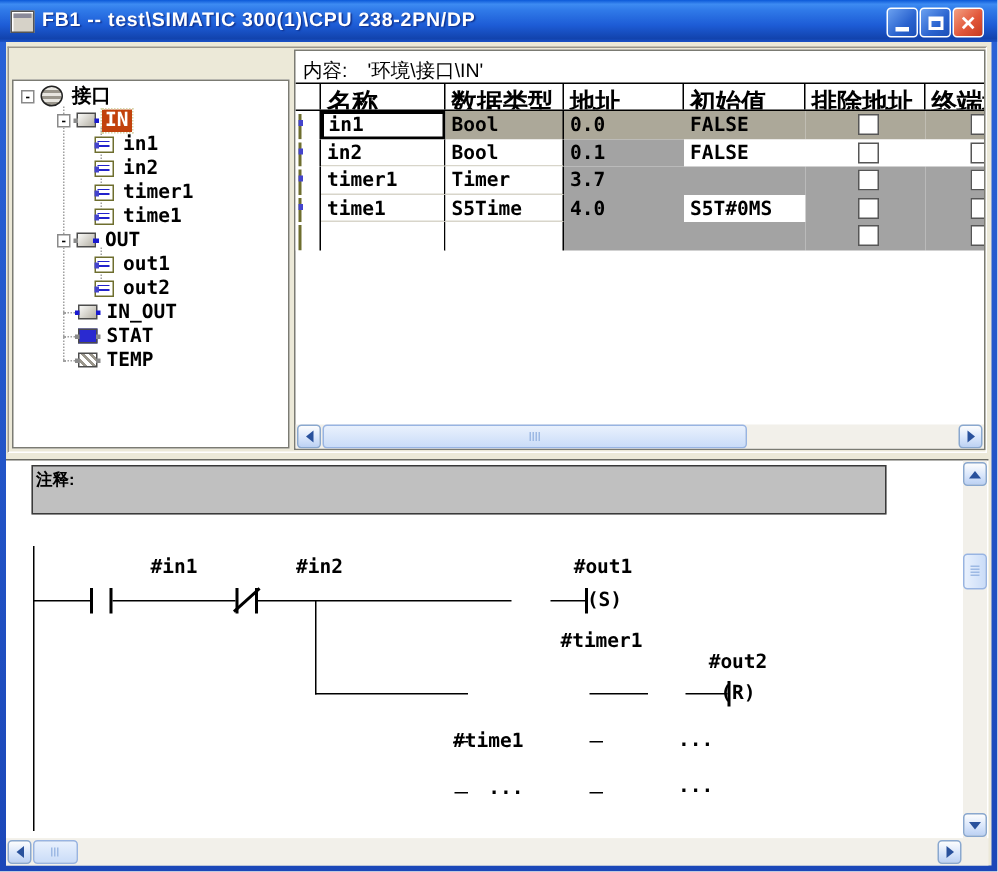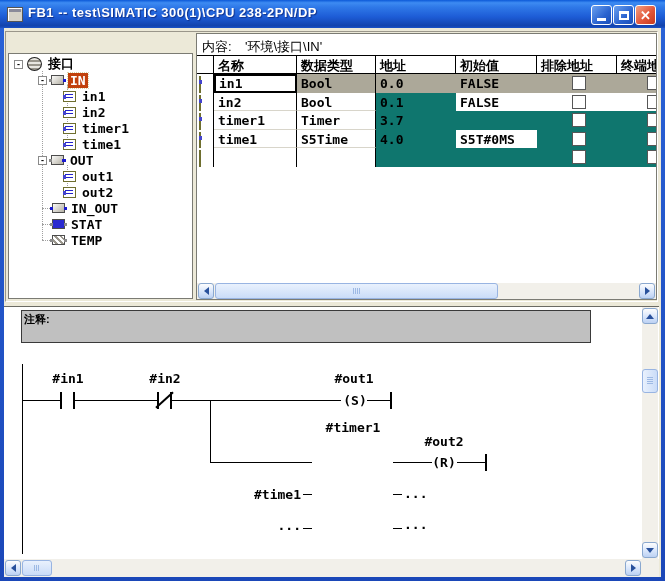--- a/index.html
+++ b/index.html
@@ -58,33 +58,33 @@
   .i-var.empty::before,.i-var.empty::after{display:none;}
   
   .table-pane{position:absolute;left:196px;top:33px;width:461px;height:267px;background:#fff;
     border:1px solid #7b7b73;overflow:hidden;box-sizing:border-box;}
   .content-line{position:absolute;left:0;top:0;width:100%;height:21px;font-size:13px;color:#000;}
   .content-line .cl1{position:absolute;left:5px;top:4px;}
   .content-line .cl2{position:absolute;left:48px;top:4px;}
   .thead{position:absolute;left:0;top:21px;width:461px;height:19px;border-top:1px solid #000;
     border-bottom:1px solid #000;box-sizing:border-box;}
   .hc{position:absolute;top:0;height:100%;box-sizing:border-box;border-right:1px solid #000;
-    font-size:13px;font-weight:700;color:#000;padding:1px 0 0 4px;overflow:hidden;white-space:nowrap;}
+    font-size:17px;font-weight:700;color:#000;padding:1px 0 0 4px;overflow:hidden;white-space:nowrap;}
   .tbody-row{position:absolute;left:0;width:461px;height:18.5px;}
   .cc{position:absolute;top:0;height:100%;box-sizing:border-box;
     font:700 13px "DejaVu Sans Mono","Liberation Mono",monospace;color:#000;
     padding:2px 0 0 4px;overflow:hidden;white-space:nowrap;}
   .c0{left:0;width:17px;border-right:1px solid #000;background:#fff;padding:3px 0 0 2px;}
   .c1{left:17px;width:83px;border-right:1px solid #000;}
   .c2{left:100px;width:79px;border-right:1px solid #000;}
   .c3{left:179px;width:80px;}
   .c4{left:259px;width:81px;}
   .c5{left:340px;width:80px;}
   .c6{left:420px;width:41px;}
-  .bg-w{background:#fff}.bg-b{background:#0f766e}.bg-g{background:#aca899}
+  .bg-w{background:#fff}.bg-b{background:#a3a3a3}.bg-g{background:#aca899}
   .sepline{border-bottom:1px solid #d8d5ca;}
   .focus-cell{border:2px solid #000 !important;background:#fff;padding:0 0 0 3px;}
   .checkbox{position:absolute;top:2px;width:12px;height:12px;background:#fff;border:1px solid #565656;box-sizing:content-box;}
   
   .sb-track-h{position:absolute;background:#f2f0ea;}
   .sb-btn{position:absolute;width:16px;height:16px;box-sizing:border-box;
     background:linear-gradient(180deg,#fdfdfd,#d9e6fb 55%,#bcd1f3);
     border:1px solid #8aa8cf;border-radius:3px;display:flex;align-items:center;justify-content:center;}
   .sb-thumb{position:absolute;box-sizing:border-box;border:1px solid #98b4e2;border-radius:3px;
     background:linear-gradient(180deg,#e9f1fd,#cadcf8);display:flex;align-items:center;justify-content:center;gap:1px;}
@@ -96,21 +96,21 @@
   .tri.r{border-left:5px solid #29519c;margin-right:-4px;}
   .tri.u{border-bottom:5px solid #29519c;margin-top:-4px;}
   .tri.d{border-top:5px solid #29519c;margin-bottom:-4px;}
   
   .code-pane{position:absolute;left:4px;top:306px;width:655px;height:253px;background:#fff;
     border-top:1px solid #6b6b63;box-sizing:border-box;overflow:hidden;}
   .comment-box{position:absolute;left:17px;top:3px;width:570px;height:33px;background:#c0c0c0;
     border:1px solid #3a3a3a;box-sizing:border-box;}
   .comment-box .clabel{position:absolute;left:2px;top:1px;font-size:11px;font-weight:700;color:#000;}
   .wire{position:absolute;background:#000;}
-  .lbl{position:absolute;font:700 13px "DejaVu Sans Mono","Liberation Mono",monospace;color:#000;white-space:pre;}
+  .lbl{position:absolute;font:700 13px "DejaVu Sans Mono","Liberation Mono",monospace;color:#000;white-space:pre;margin-left:48px;}
   .ctr{transform:translateX(-50%);}
   .lblock{position:absolute;left:308px;top:131px;width:80px;height:97px;border:1px solid #000;
     box-sizing:border-box;background:#fff;}
   .lblock .p{position:absolute;font:700 13px "DejaVu Sans Mono","Liberation Mono",monospace;color:#000;}
   
   .bottom-hbar{position:absolute;left:4px;top:559px;width:655px;height:18px;background:#f2f0ea;}
 </style>
 </head>
 <body>
 

